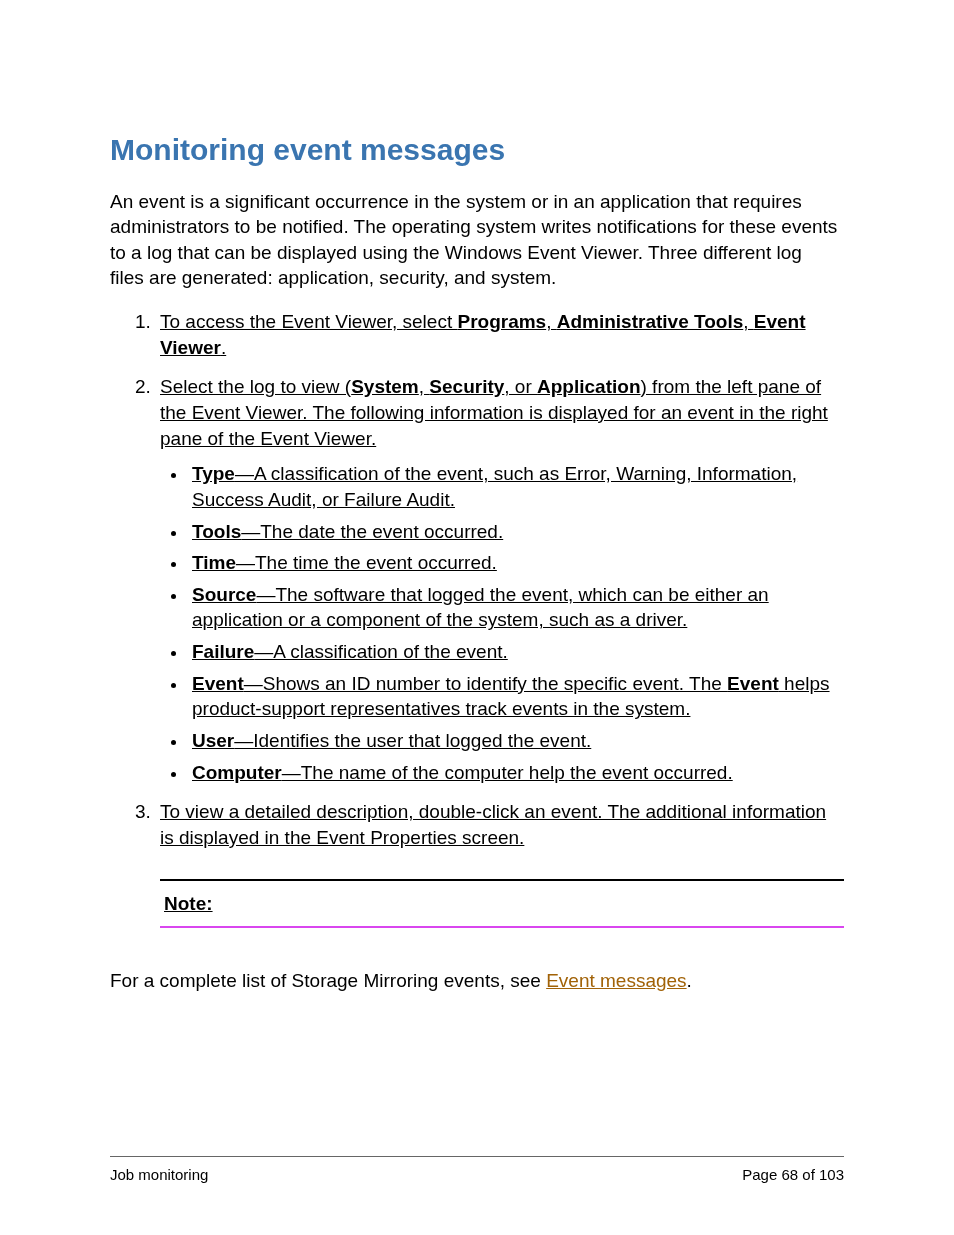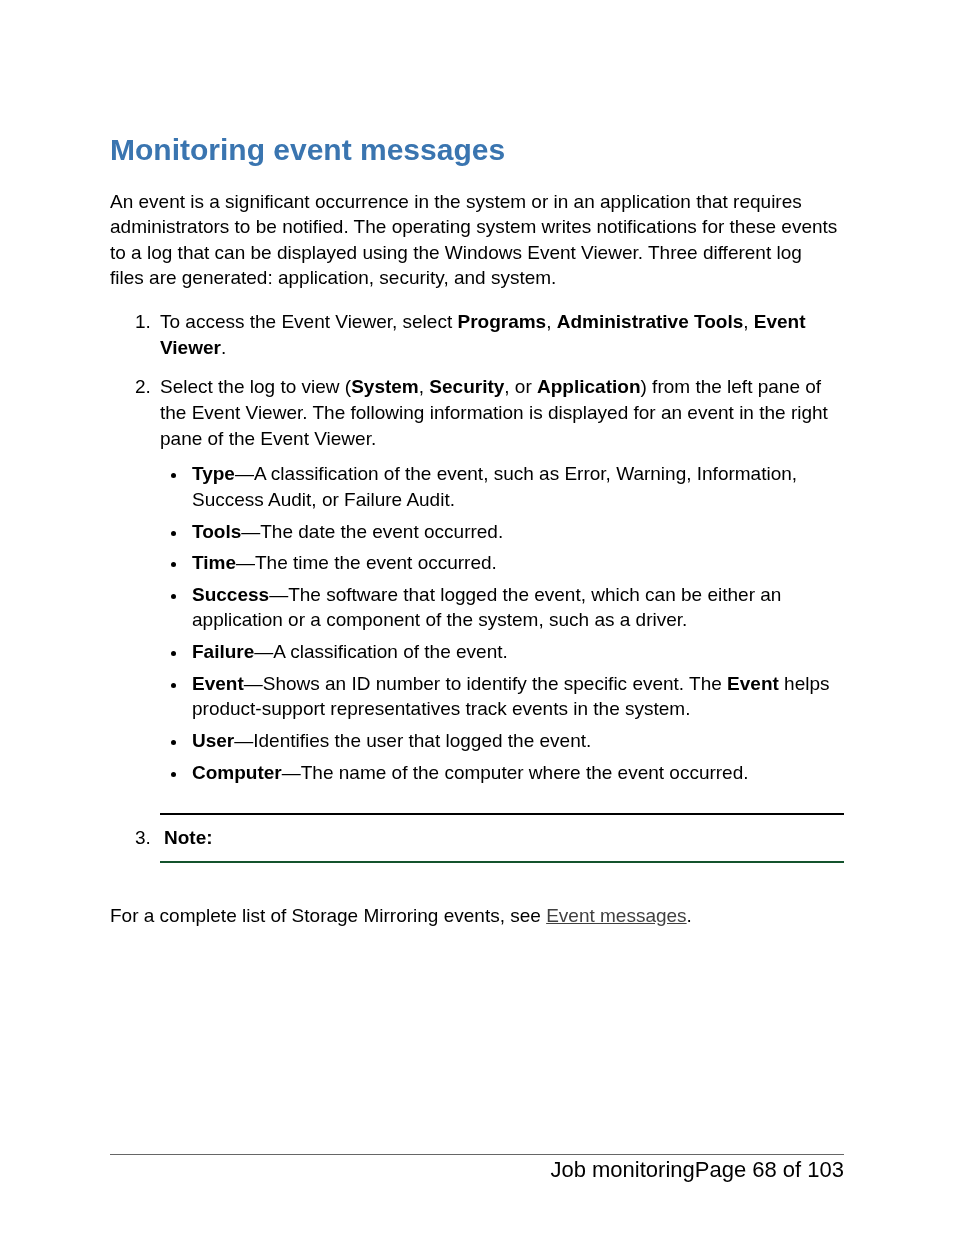--- a/index.html
+++ b/index.html
@@ -23,69 +23,71 @@
     font-size: 30px;
     font-weight: 700;
     margin: 70px 0 18px 0;
   }
   p.intro {
     margin: 0 4px 18px 0;
   }
   ol.steps {
     margin: 0 0 0 20px;
     padding: 0 0 0 26px;
+    text-decoration: underline;
   }
   ol.steps > li {
     margin-bottom: 14px;
     padding-left: 4px;
   }
   ul.defs {
     margin: 10px 0 0 28px;
     padding: 0;
     list-style: disc;
   }
   ul.defs > li {
     margin-bottom: 6px;
     padding-left: 4px;
   }
   ul.defs > li::marker {
     font-size: 0.95em;
   }
   .note-block {
     border-top: 2px solid #000;
-    border-bottom: 2px solid #14532d;
+    border-bottom: 2px solid #d946ef;
     margin-top: 28px;
     padding: 10px 4px;
     display: flex;
   }
   .note-label {
     font-weight: 700;
     flex: 0 0 auto;
     padding-right: 8px;
   }
   .note-text {
     flex: 1 1 auto;
   }
   .closing {
     margin-top: 40px;
   }
   a.link {
-    color: #404040;
+    color: #a16207;
     text-decoration: underline;
     cursor: pointer;
   }
   .footer {
     position: absolute;
     left: 110px;
     right: 110px;
     bottom: 50px;
     border-top: 1px solid #666;
+    padding-top: 8px;
     display: flex;
-    justify-content: flex-end;
-    font-size: 22px;
+    justify-content: space-between;
+    font-size: 15px;
   }
   b { font-weight: 700; }
 </style>
 </head>
 <body>
 
 <div class="page">
 
   <h1 class="title">Monitoring event messages</h1>
 
@@ -96,29 +98,30 @@
       <span>To access the Event Viewer, select </span><b>Programs</b><span>, </span><b>Administrative Tools</b><span>, </span><b>Event Viewer</b><span>.</span>
     </li>
 
     <li>
       <span>Select the log to view (</span><b>System</b><span>, </span><b>Security</b><span>, or </span><b>Application</b><span>) from the left pane of the Event Viewer. The following information is displayed for an event in the right pane of the Event Viewer.</span>
 
       <ul class="defs">
         <li><b>Type</b><span>—A classification of the event, such as Error, Warning, Information, Success Audit, or Failure Audit.</span></li>
         <li><b>Tools</b><span>—The date the event occurred.</span></li>
         <li><b>Time</b><span>—The time the event occurred.</span></li>
-        <li><b>Success</b><span>—The software that logged the event, which can be either an application or a component of the system, such as a driver.</span></li>
+        <li><b>Source</b><span>—The software that logged the event, which can be either an application or a component of the system, such as a driver.</span></li>
         <li><b>Failure</b><span>—A classification of the event.</span></li>
         <li><b>Event</b><span>—Shows an ID number to identify the specific event. The </span><b>Event</b><span> helps product-support representatives track events in the system.</span></li>
         <li><b>User</b><span>—Identifies the user that logged the event.</span></li>
-        <li><b>Computer</b><span>—The name of the computer where the event occurred.</span></li>
+        <li><b>Computer</b><span>—The name of the computer help the event occurred.</span></li>
       </ul>
     </li>
 
     <li>
+      <span>To view a detailed description, double-click an event. The additional information is displayed in the Event Properties screen.</span>
 
       <div class="note-block">
         <div class="note-label">Note:</div>
       </div>
     </li>
   </ol>
 
   <p class="closing">
     <span>For a complete list of Storage Mirroring events, see </span><a class="link">Event messages</a><span>.</span>
   </p>

